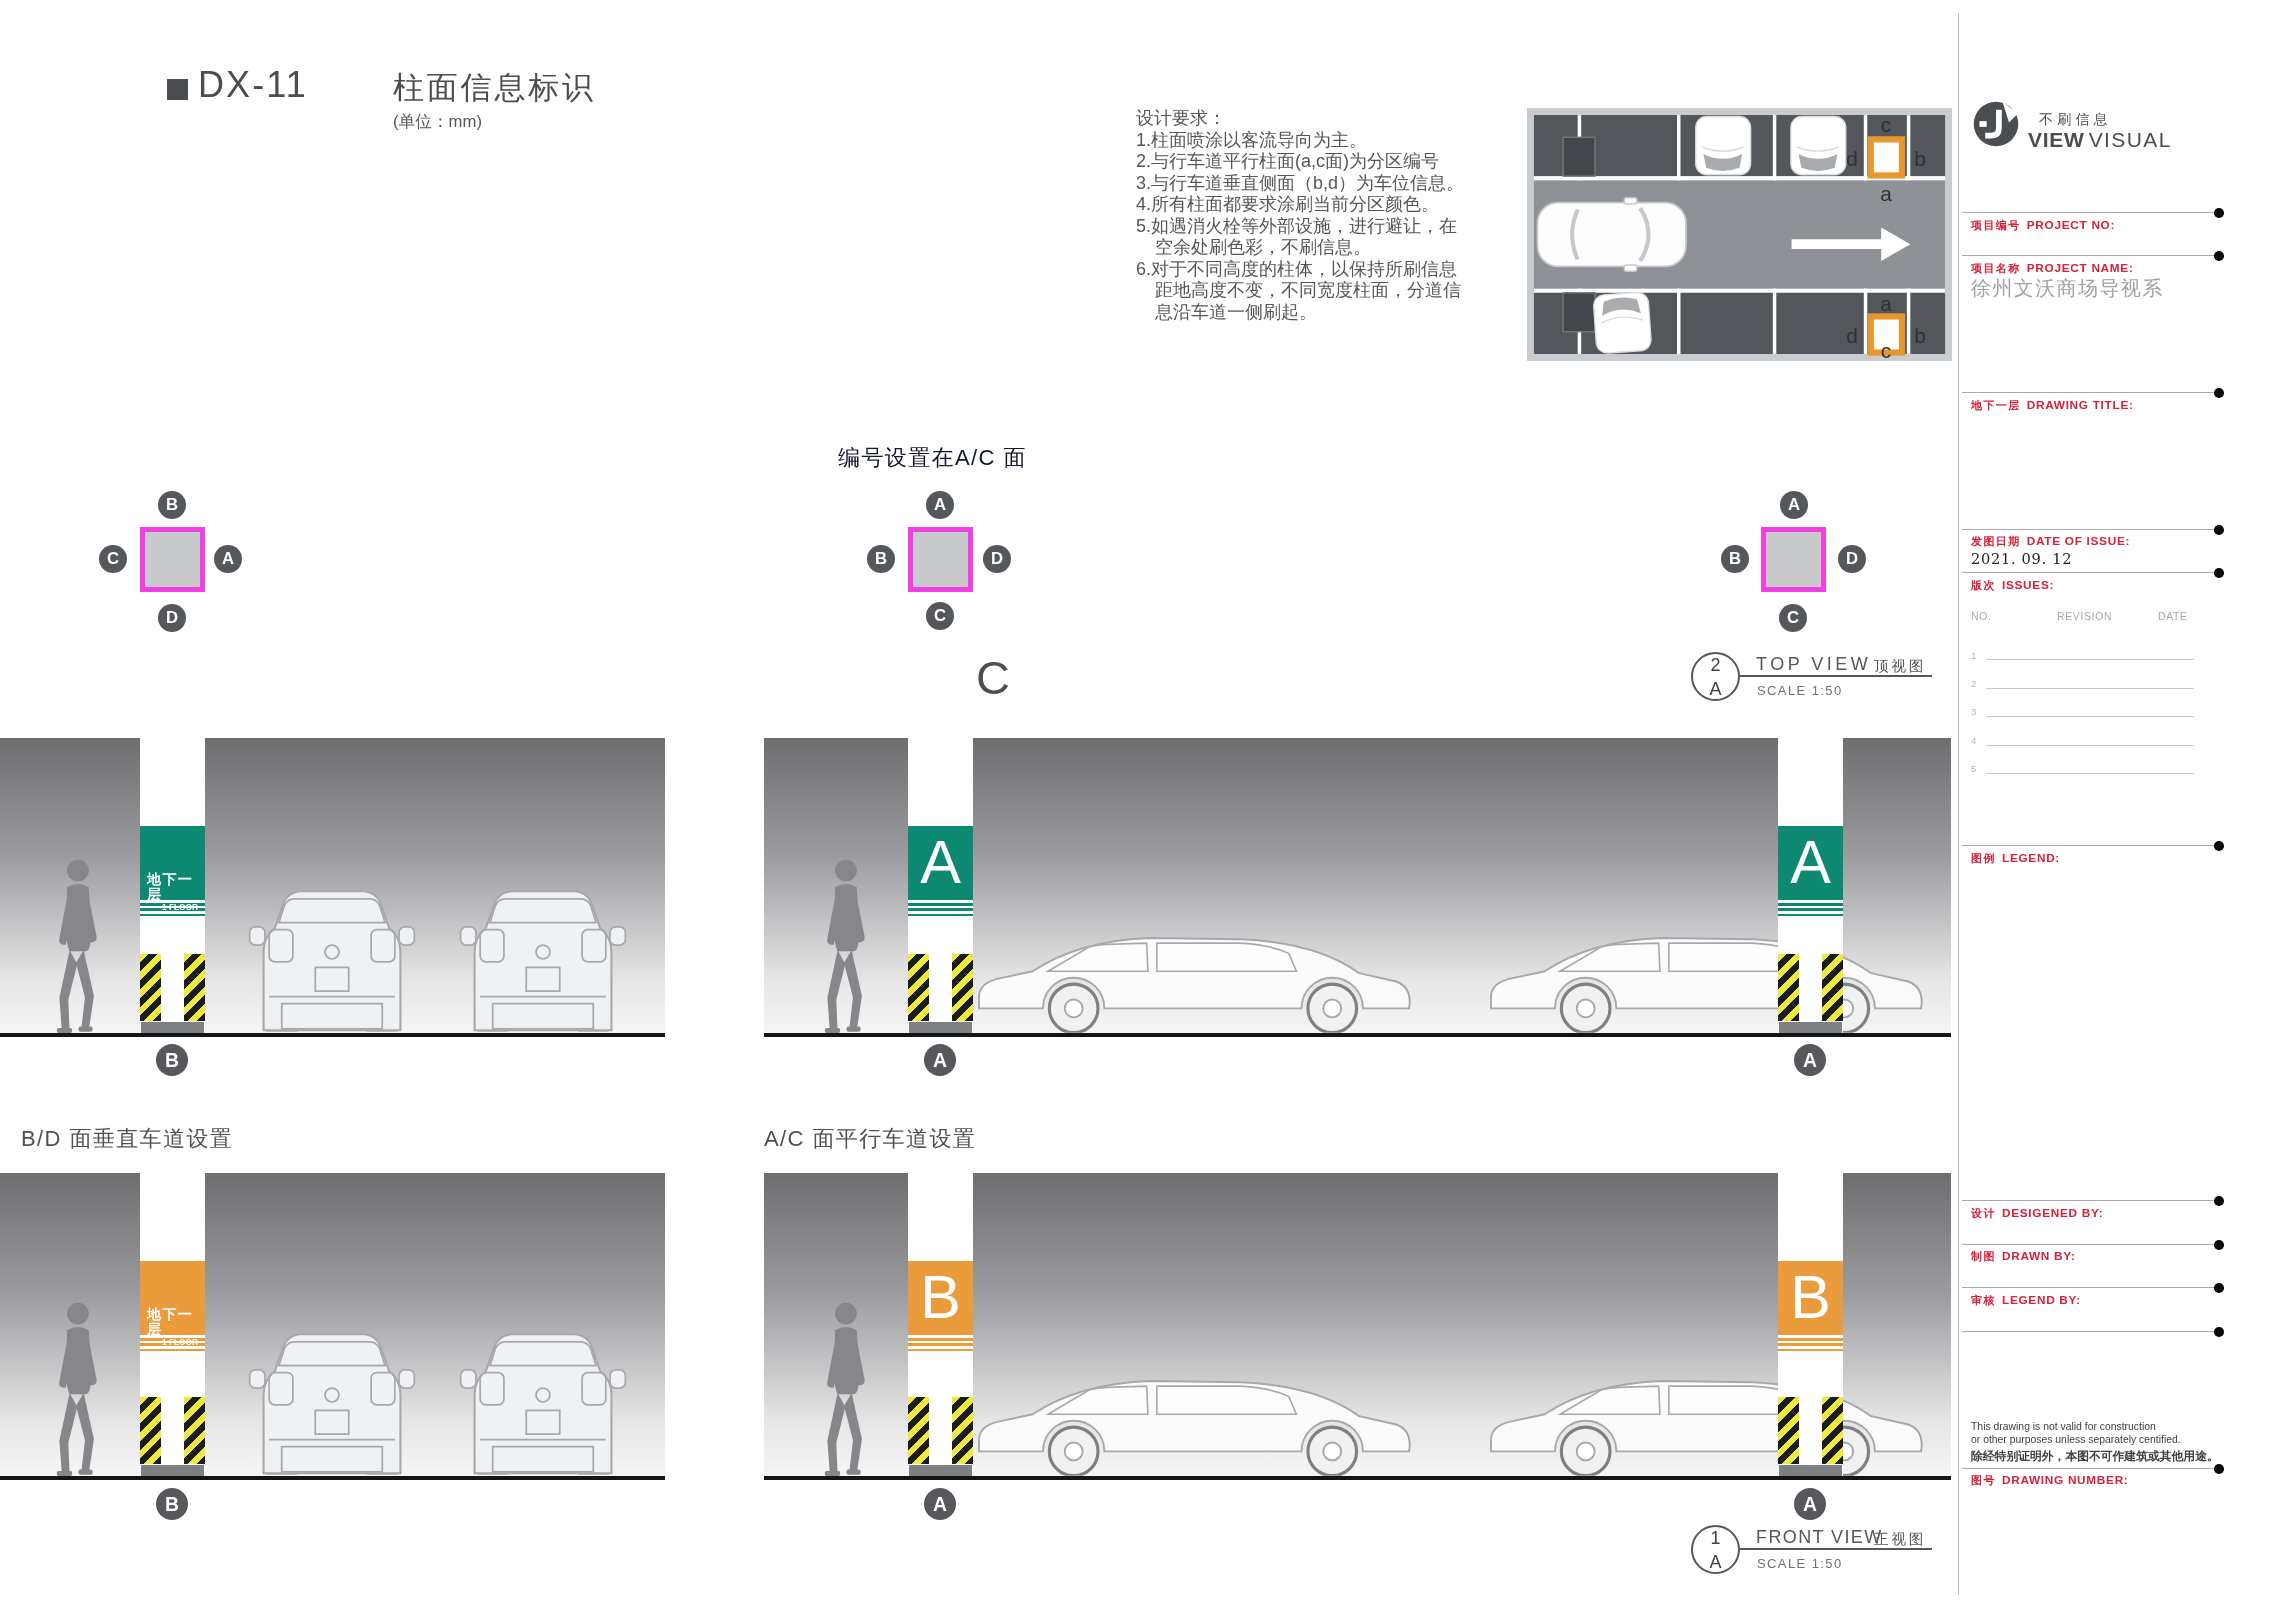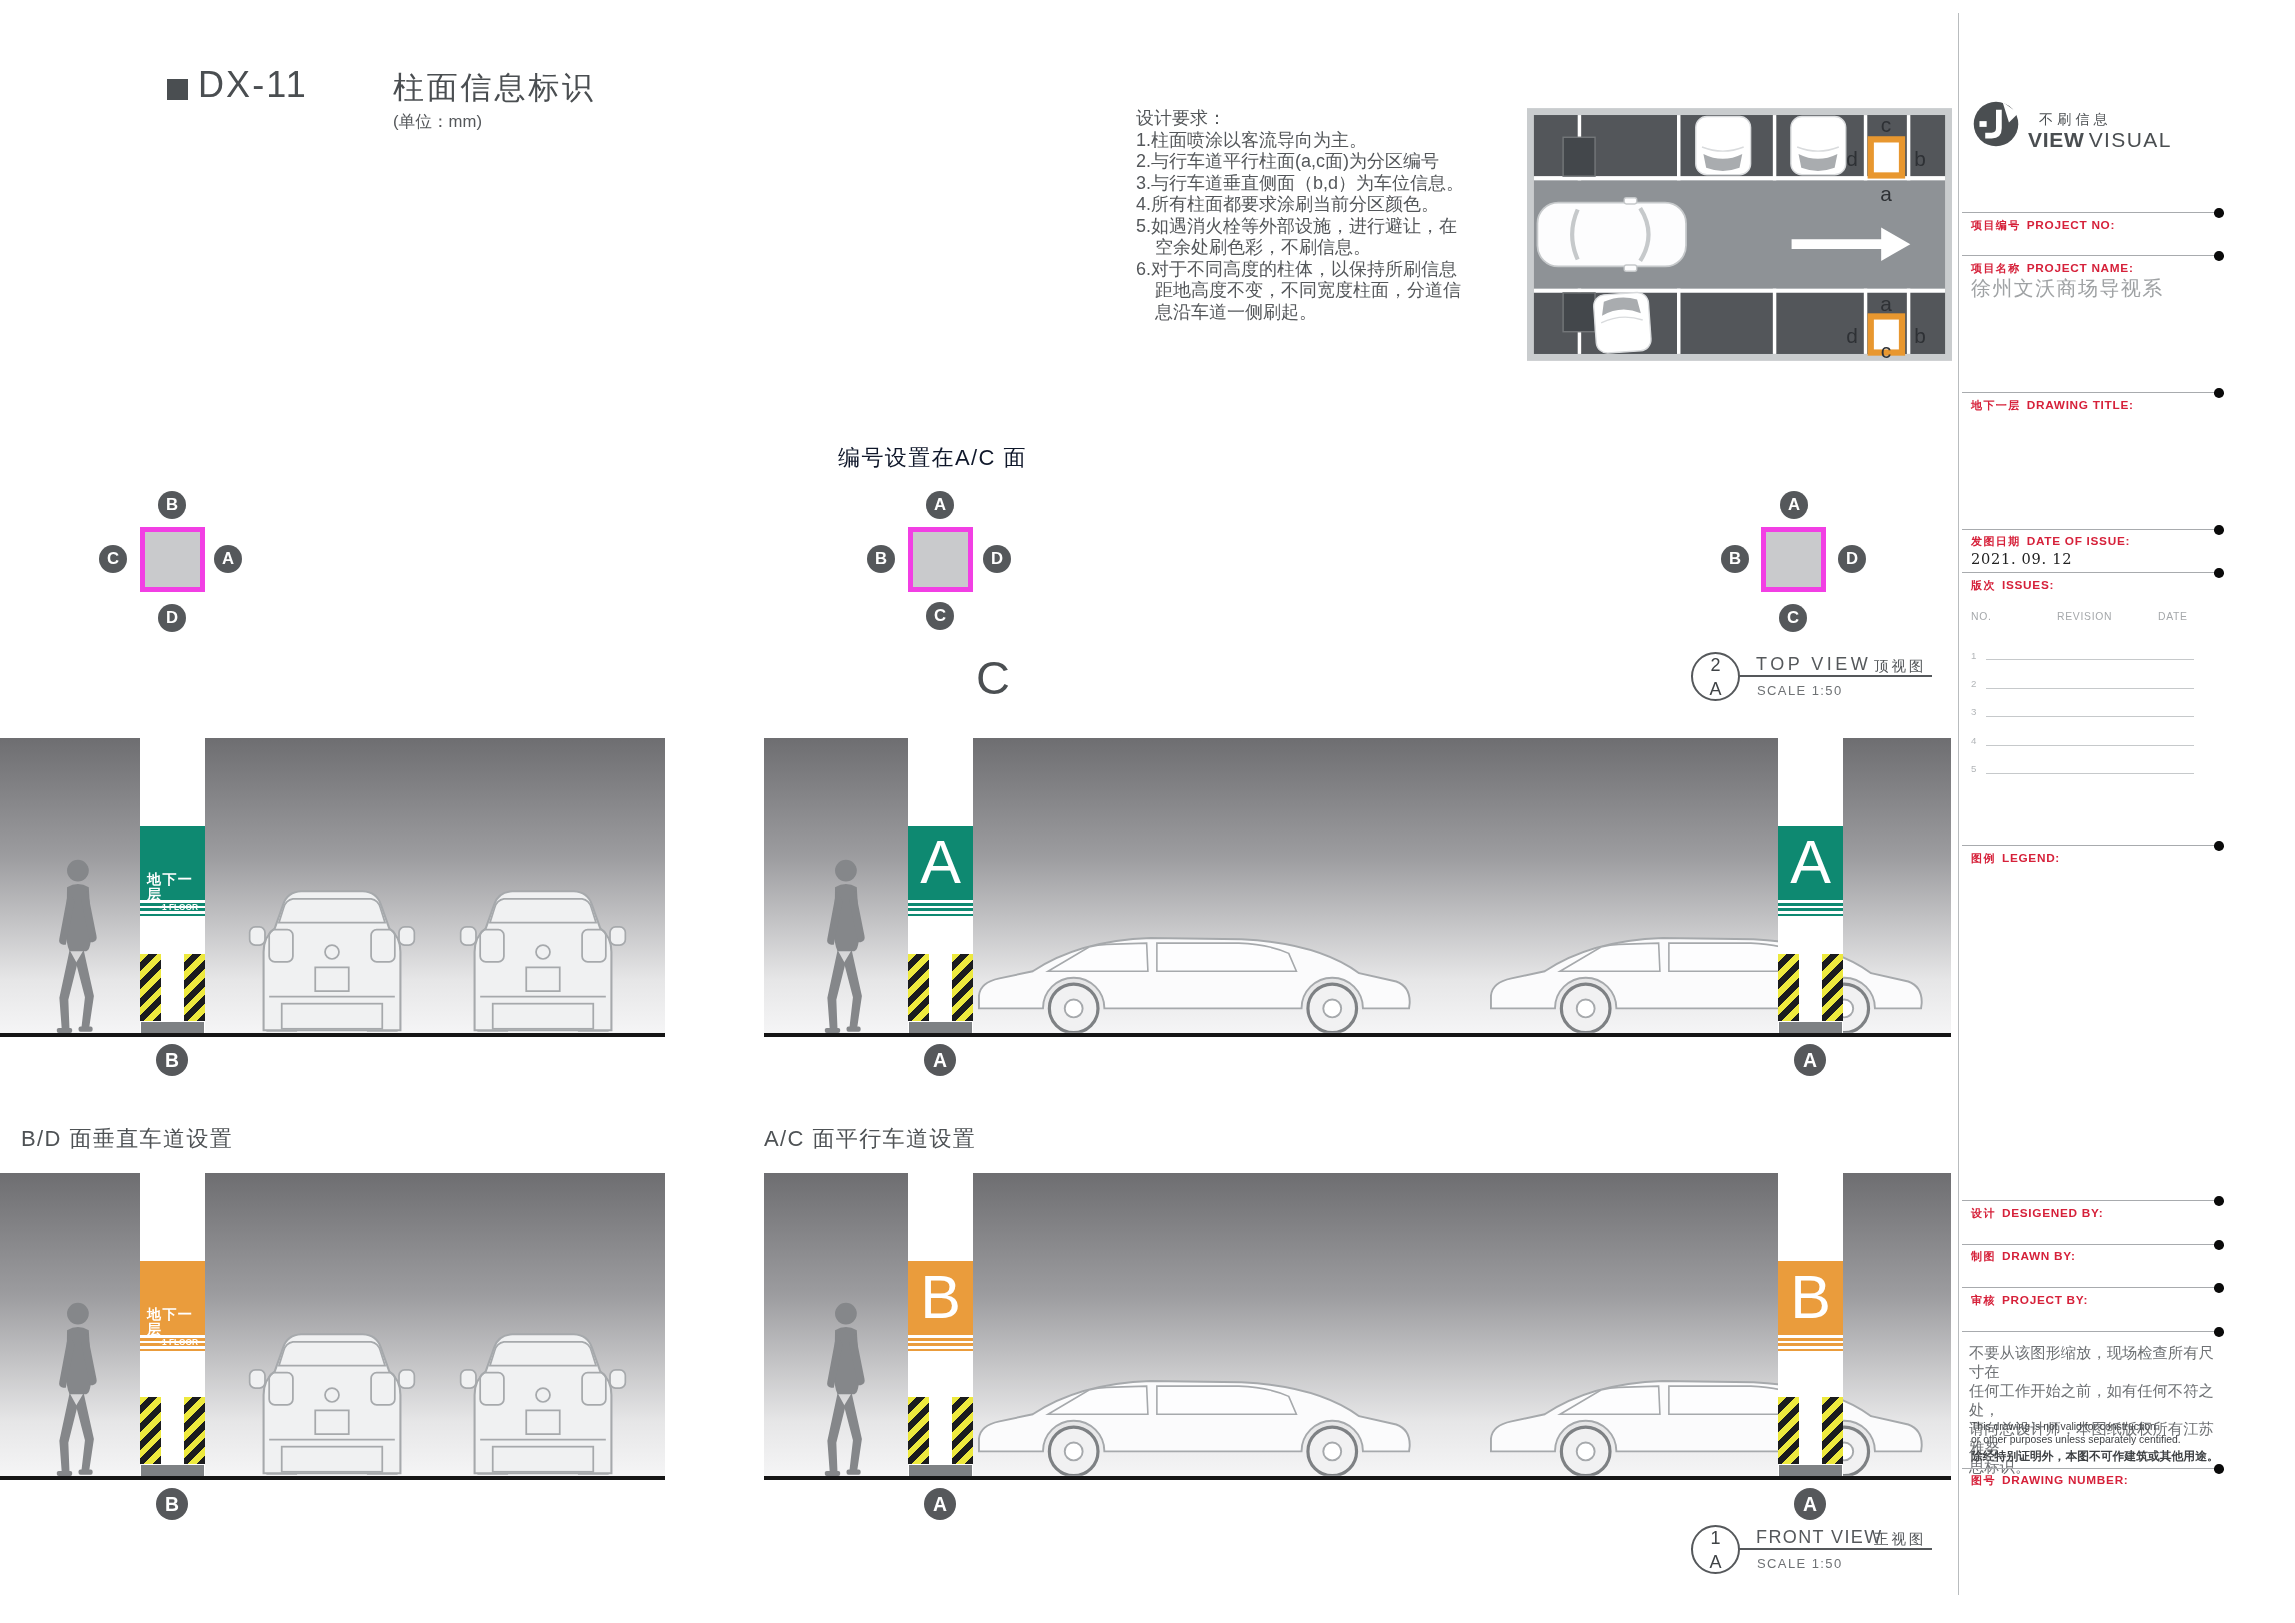--- a/index.html
+++ b/index.html
@@ -372,30 +372,24 @@
     <span class="red-cn">设计</span><span class="red-en">DESIGENED BY:</span>
   </div>
 
   <div class="sline" style="top:1244px"></div>
   <div class="slabel" style="top:1249px">
     <span class="red-cn">制图</span><span class="red-en">DRAWN BY:</span>
   </div>
 
   <div class="sline" style="top:1287px"></div>
   <div class="slabel" style="top:1293px">
-    <span class="red-cn">审核</span><span class="red-en">PROJECT BY:</span>
+    <span class="red-cn">审核</span><span class="red-en">LEGEND BY:</span>
   </div>
 
   <div class="sline" style="top:1331px"></div>
-  <div class="note-cn">
-    <div>不要从该图形缩放，现场检查所有尺寸在</div>
-    <div>任何工作开始之前，如有任何不符之处，</div>
-    <div>请向总设计师，本图纸版权所有江苏雅努</div>
-    <div>思标识。</div>
-  </div>
   <div class="note-en">
     <div>This drawing is not valid for construction</div>
     <div>or other purposes unless separately centified.</div>
   </div>
   <div class="note-bold">除经特别证明外，本图不可作建筑或其他用途。</div>
 
   <div class="sline" style="top:1468px"></div>
   <div class="slabel" style="top:1473px">
     <span class="red-cn">图号</span><span class="red-en">DRAWING NUMBER:</span>
   </div>

